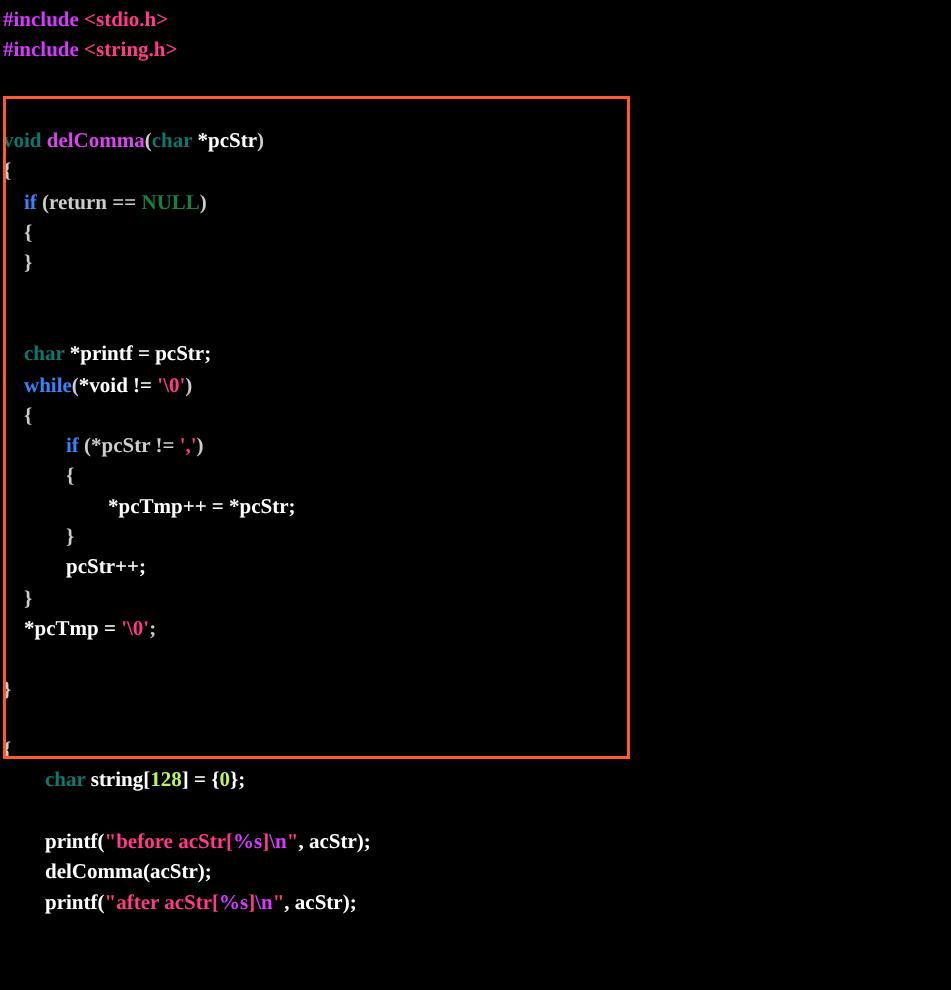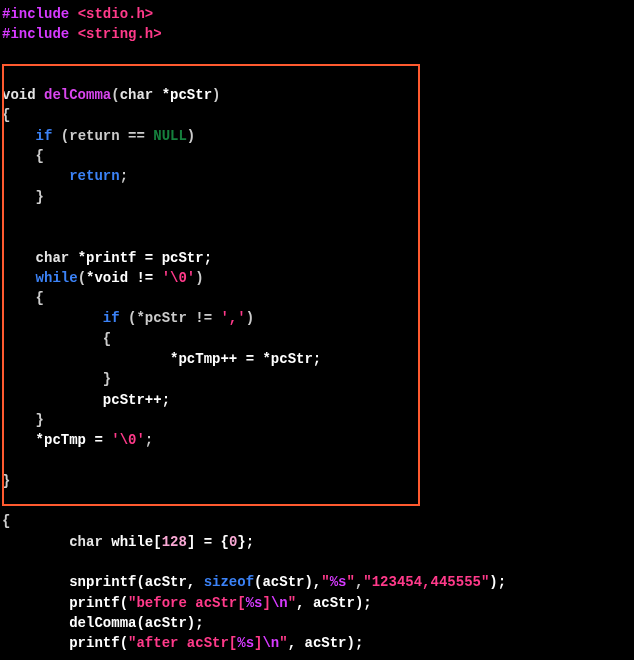--- a/index.html
+++ b/index.html
@@ -15,32 +15,33 @@
     overflow: hidden;
     font-weight: bold;
   }
   .code-container {
     padding: 4px 2px;
     position: relative;
   }
   .line {
     white-space: pre;
     min-height: 1.45em;
+    font-family: Liberation Serif, serif;
   }
   .tok-preproc { color: #d63aff; }
   .tok-include-path { color: #ff3a8a; }
-  .tok-keyword-type { color: #e5e5e5; }
+  .tok-keyword-type { color: #0f766e; }
   .tok-keyword-flow { color: #3b82f6; }
   .tok-identifier { color: #ffffff; }
   .tok-func-decl { color: #d946ef; }
   .tok-paren { color: #cccccc; }
   .tok-brace { color: #cccccc; }
   .tok-punct { color: #cccccc; }
   .tok-null { color: #15803d; }
-  .tok-literal-num { color: #f9a8d4; }
+  .tok-literal-num { color: #bef264; }
   .tok-literal-char { color: #ff3a8a; }
   .tok-string { color: #ff3a8a; }
   .tok-escape { color: #d63aff; }
   .tok-fmt { color: #d63aff; }
   .highlight-box {
     position: absolute;
     border: 2px solid #ff5a2f;
     pointer-events: none;
   }
 </style>
@@ -52,38 +53,36 @@
 <div class="highlight-box" style="top:64px;left:2px;width:414px;height:438px;"></div>
 
 <div class="line"><span class="tok-preproc">#include</span> <span class="tok-include-path">&lt;stdio.h&gt;</span></div>
 <div class="line"><span class="tok-preproc">#include</span> <span class="tok-include-path">&lt;string.h&gt;</span></div>
 <div class="line"> </div>
 <div class="line"> </div>
 <div class="line"><span class="tok-keyword-type">void</span> <span class="tok-func-decl">delComma</span><span class="tok-paren">(</span><span class="tok-keyword-type">char</span> <span class="tok-identifier">*pcStr</span><span class="tok-paren">)</span></div>
 <div class="line"><span class="tok-brace">{</span></div>
 <div class="line">    <span class="tok-keyword-flow">if</span> <span class="tok-paren">(return == </span><span class="tok-null">NULL</span><span class="tok-paren">)</span></div>
 <div class="line">    <span class="tok-brace">{</span></div>
-<div class="line">        <span class="tok-keyword-flow">return</span><span class="tok-punct">;</span></div>
 <div class="line">    <span class="tok-brace">}</span></div>
 <div class="line"> </div>
 <div class="line"> </div>
 <div class="line">    <span class="tok-keyword-type">char</span> <span class="tok-identifier">*printf = pcStr;</span></div>
 <div class="line">    <span class="tok-keyword-flow">while</span><span class="tok-paren">(</span><span class="tok-identifier">*void != </span><span class="tok-literal-char">'\0'</span><span class="tok-paren">)</span></div>
 <div class="line">    <span class="tok-brace">{</span></div>
 <div class="line">            <span class="tok-keyword-flow">if</span><span class="tok-paren"> (*pcStr != </span><span class="tok-literal-char">','</span><span class="tok-paren">)</span></div>
 <div class="line">            <span class="tok-brace">{</span></div>
 <div class="line">                    <span class="tok-identifier">*pcTmp++ = *pcStr;</span></div>
 <div class="line">            <span class="tok-brace">}</span></div>
 <div class="line">            <span class="tok-identifier">pcStr++;</span></div>
 <div class="line">    <span class="tok-brace">}</span></div>
 <div class="line">    <span class="tok-identifier">*pcTmp = </span><span class="tok-literal-char">'\0'</span><span class="tok-punct">;</span></div>
 <div class="line"> </div>
 <div class="line"><span class="tok-brace">}</span></div>
 <div class="line"> </div>
 <div class="line"><span class="tok-brace">{</span></div>
-<div class="line">        <span class="tok-keyword-type">char</span> <span class="tok-identifier">while[</span><span class="tok-literal-num">128</span><span class="tok-identifier">] = {</span><span class="tok-literal-num">0</span><span class="tok-identifier">};</span></div>
+<div class="line">        <span class="tok-keyword-type">char</span> <span class="tok-identifier">string[</span><span class="tok-literal-num">128</span><span class="tok-identifier">] = {</span><span class="tok-literal-num">0</span><span class="tok-identifier">};</span></div>
 <div class="line"> </div>
-<div class="line">        <span class="tok-identifier">snprintf(acStr, </span><span class="tok-keyword-flow">sizeof</span><span class="tok-identifier">(acStr),</span><span class="tok-string">"</span><span class="tok-fmt">%s</span><span class="tok-string">"</span><span class="tok-punct">,</span><span class="tok-string">"123454,445555"</span><span class="tok-identifier">);</span></div>
 <div class="line">        <span class="tok-identifier">printf(</span><span class="tok-string">"before acStr[</span><span class="tok-fmt">%s</span><span class="tok-string">]</span><span class="tok-escape">\n</span><span class="tok-string">"</span><span class="tok-identifier">, acStr);</span></div>
 <div class="line">        <span class="tok-identifier">delComma(acStr);</span></div>
 <div class="line">        <span class="tok-identifier">printf(</span><span class="tok-string">"after acStr[</span><span class="tok-fmt">%s</span><span class="tok-string">]</span><span class="tok-escape">\n</span><span class="tok-string">"</span><span class="tok-identifier">, acStr);</span></div>
 
 </div>
 
 </body></html>

